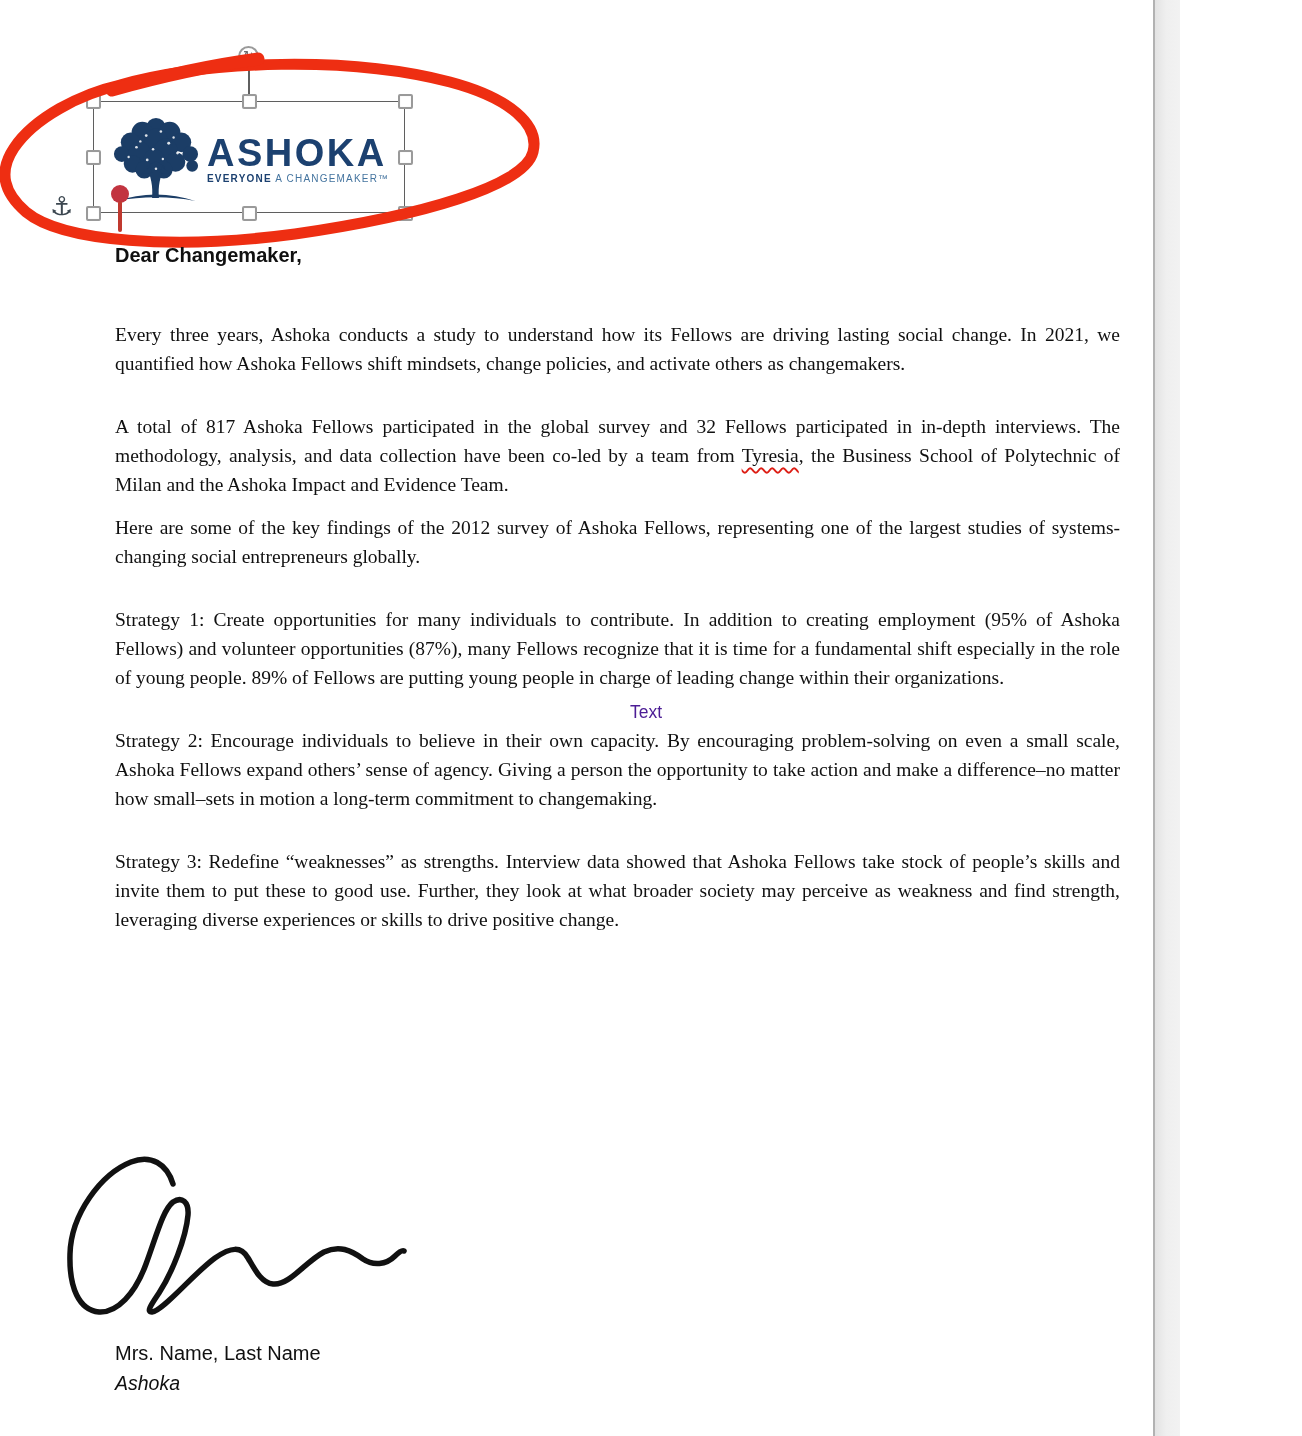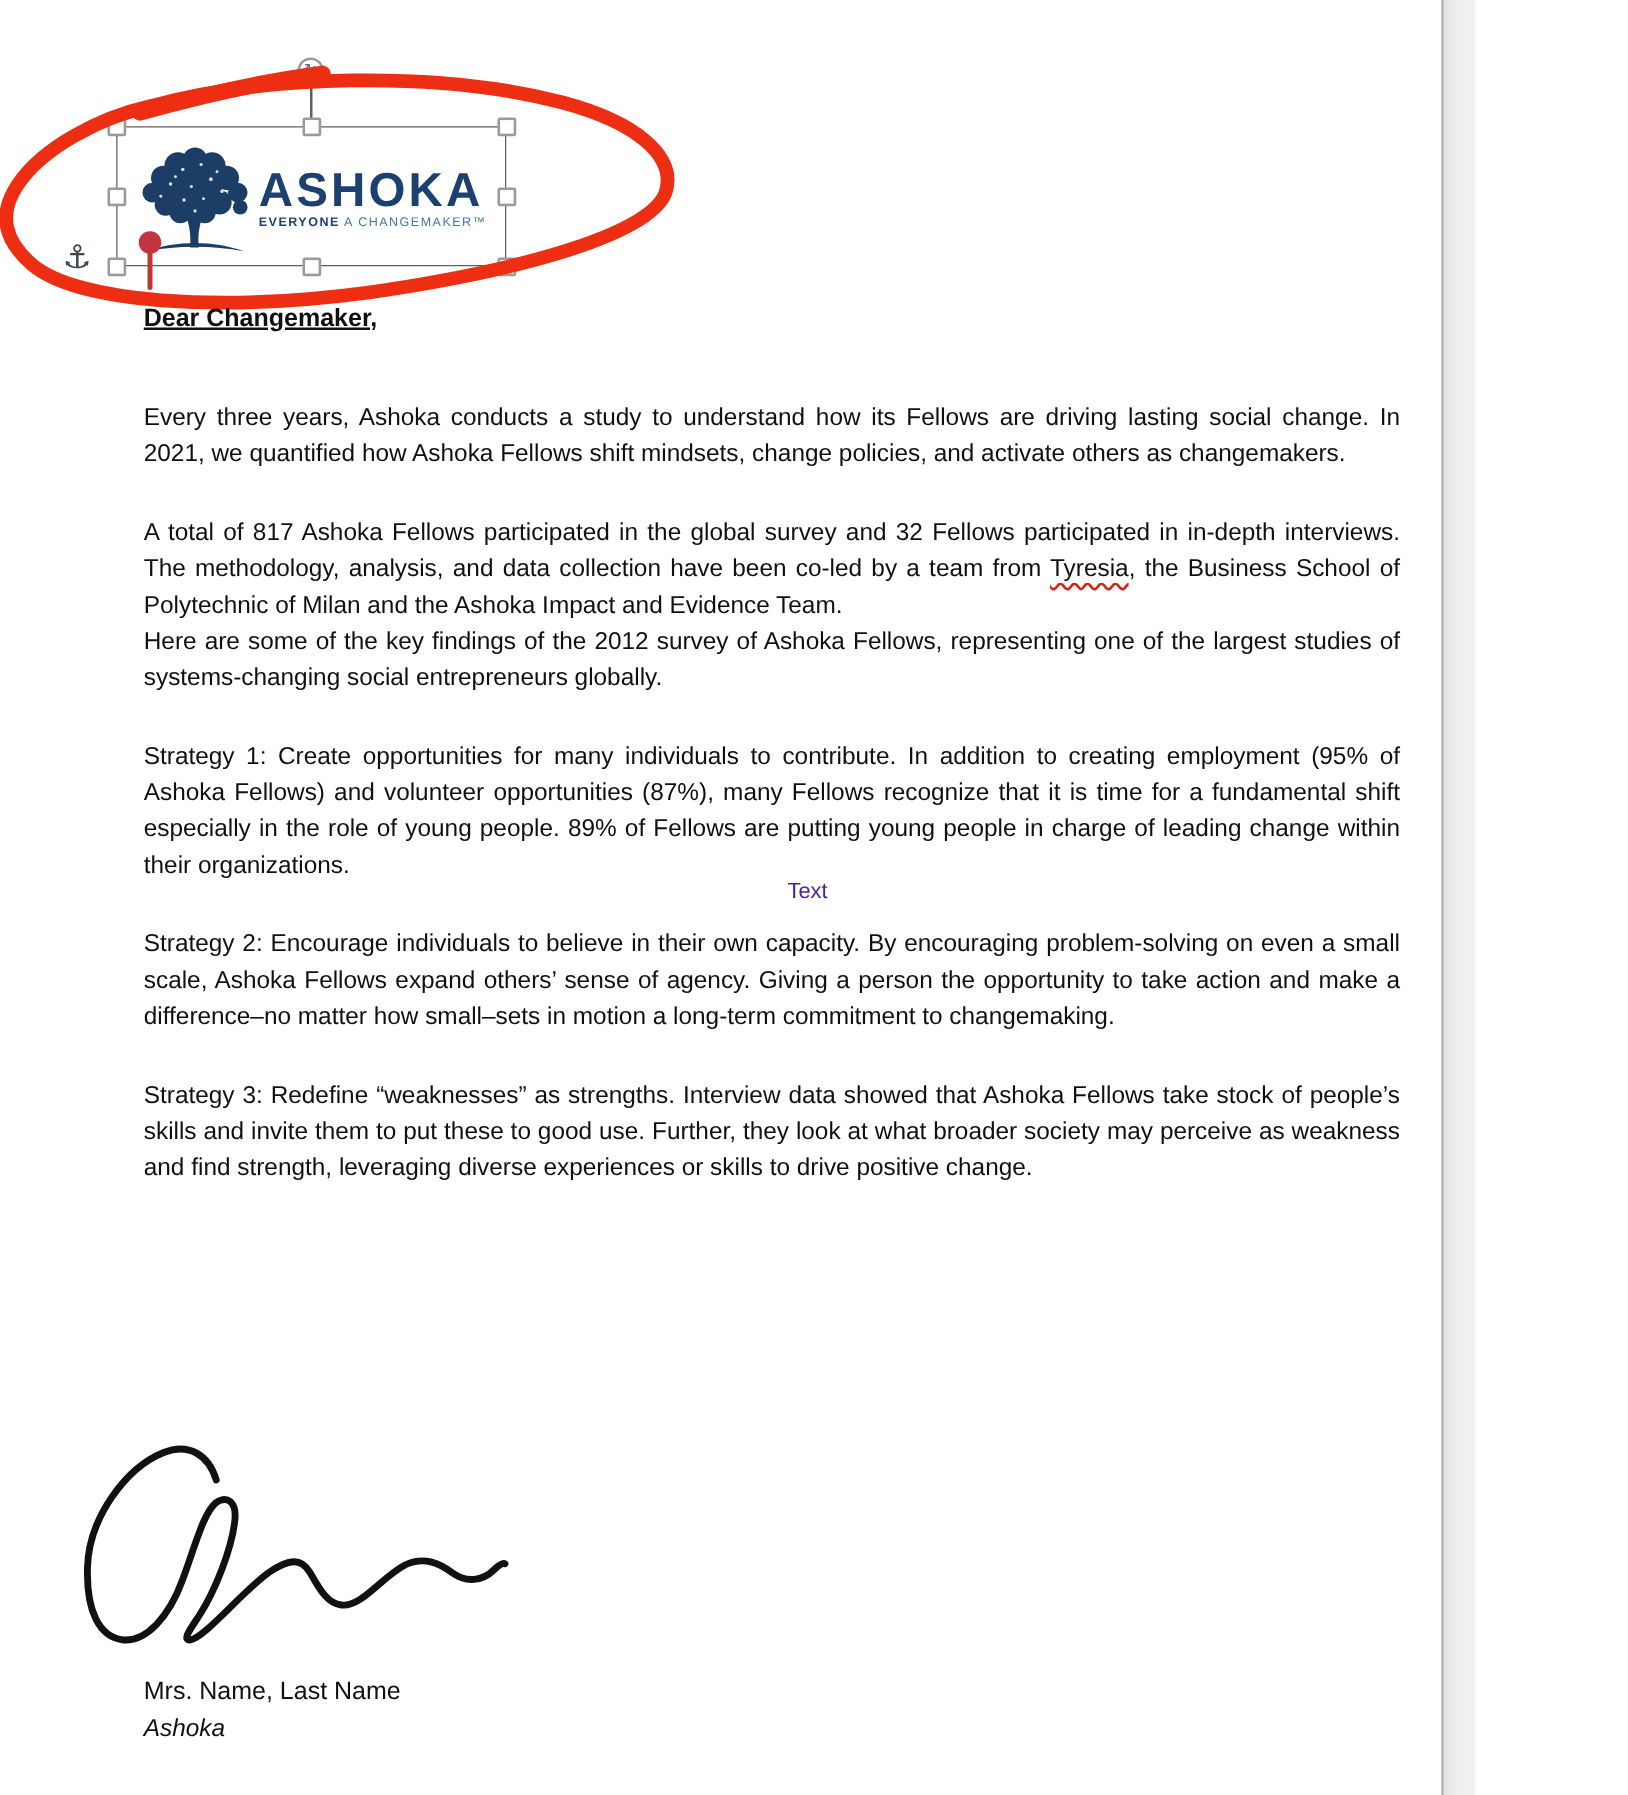--- a/index.html
+++ b/index.html
@@ -27,25 +27,25 @@
   .tagline b{color:#1c4170;}
   
   .anchor{position:absolute;left:50px;top:193px;font-family:"DejaVu Sans",sans-serif;
           font-size:26px;line-height:26px;color:#3c4750;}
   .pin-head{position:absolute;left:111px;top:185px;width:18px;height:18px;border-radius:50%;background:#c23440;}
   .pin-stem{position:absolute;left:118px;top:201px;width:3.5px;height:31px;background:#c0392f;border-radius:2px;}
   
   .red-svg{position:absolute;left:0;top:0;}
   .text-label{position:absolute;left:630px;top:702px;color:#4c1d95;font-size:17.5px;}
   
-  .greeting{position:absolute;left:115px;top:244px;font-size:20px;font-weight:bold;text-decoration:underline;}
+  .greeting{position:absolute;left:115px;top:244px;font-size:20px;font-weight:bold;}
   .letter{position:absolute;left:115px;top:320px;width:1005px;font-size:19.5px;line-height:29px;
-          text-align:justify;}
+          text-align:justify;font-family:Liberation Serif, serif;}
   .letter p{margin:0 0 34px 0;}
-  .letter p.no-gap{margin-bottom:0;}
+  .letter p.no-gap{margin-bottom:14px;}
   .misspell{text-decoration:underline;text-decoration-style:wavy;text-decoration-color:#dd1d14;
             text-decoration-thickness:1.5px;text-underline-offset:5px;text-decoration-skip-ink:none;}
   .date-line{margin-top:0;}
   .sig-svg{position:absolute;left:55px;top:1152px;}
   .footer-name{position:absolute;left:115px;top:1342px;font-size:20px;}
   .footer-org{position:absolute;left:115px;top:1372px;font-size:19.5px;font-style:italic;}
 </style>
 </head>
 <body>
 

